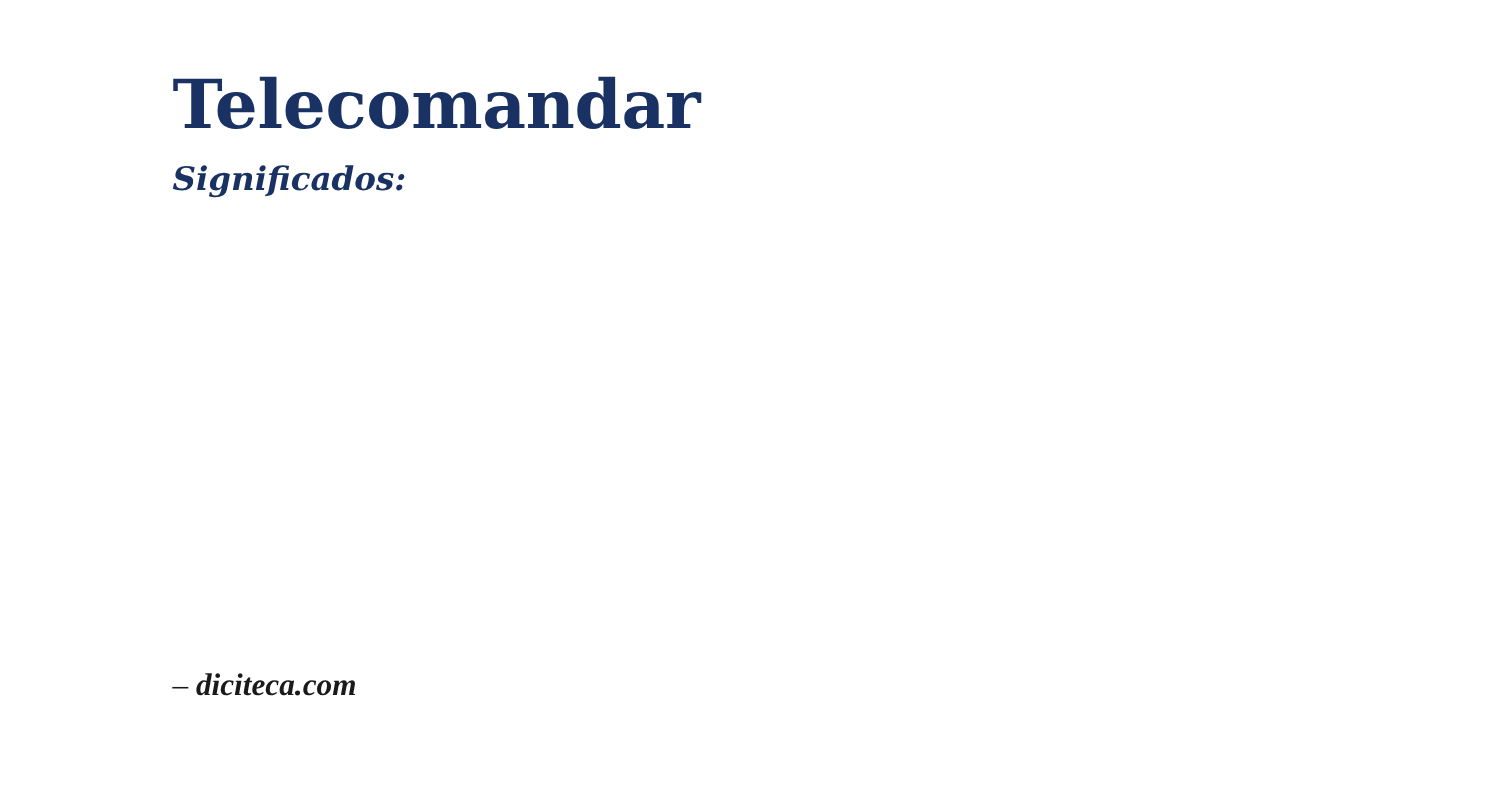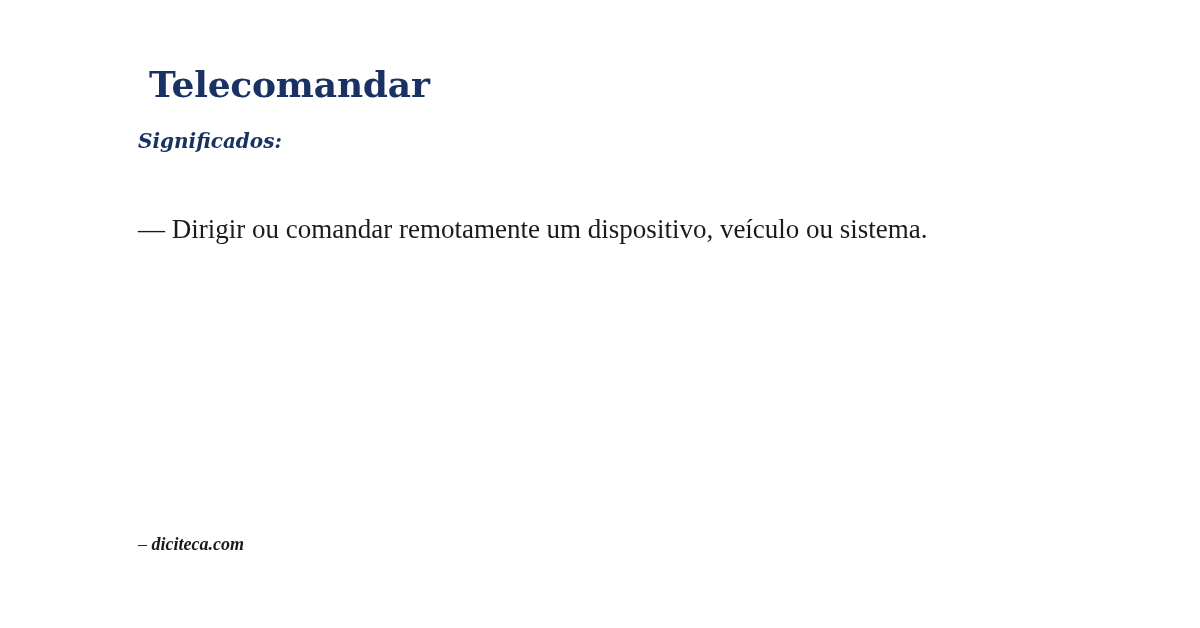--- a/index.html
+++ b/index.html
@@ -20,37 +20,37 @@
     height: 628px;
     box-sizing: border-box;
     padding: 0 138px;
     background: #ffffff;
   }
 
   .title {
     position: absolute;
     left: 138px;
     top: 54px;
-    margin: 11px;
+    margin: 0;
     font-family: "DejaVu Serif", "Liberation Serif", serif;
-    font-size: 36px;
+    font-size: 54px;
     font-weight: 700;
     line-height: 1.08;
     letter-spacing: -0.2px;
     color: #1a3263;
     white-space: nowrap;
   }
 
   .subtitle {
     position: absolute;
     left: 138px;
     top: 130px;
     margin: 0;
     font-family: "DejaVu Serif", "Liberation Serif", serif;
-    font-size: 20px;
+    font-size: 26px;
     font-weight: 700;
     font-style: italic;
     line-height: 1.1;
     color: #1a3263;
     white-space: nowrap;
   }
 
   .definitions {
     position: absolute;
     left: 138px;
@@ -74,21 +74,21 @@
   .def-dash {
     display: inline;
   }
 
   .footer {
     position: absolute;
     left: 138px;
     top: 534px;
     margin: 0;
     font-family: "Liberation Serif", "DejaVu Serif", serif;
-    font-size: 18px;
+    font-size: 25px;
     font-weight: 700;
     font-style: italic;
     line-height: 1.2;
     color: #1a1a1a;
     white-space: nowrap;
   }
 
   .footer .footer-dash {
     display: inline;
     font-style: normal;
@@ -100,20 +100,19 @@
 
 <div class="card">
 
   <h1 class="title">Telecomandar</h1>
 
   <div class="subtitle">Significados:</div>
 
   <div class="definitions">
 
 
-    <p class="definition"><span class="def-dash">—</span> <span>Dirigir ou comandar remotamente um dispositivo, veículo ou sistema.</span></p>
 
 
   </div>
 
   <div class="footer"><span class="footer-dash">–</span> <span>diciteca.com</span></div>
 
 </div>
 
 </body></html>

